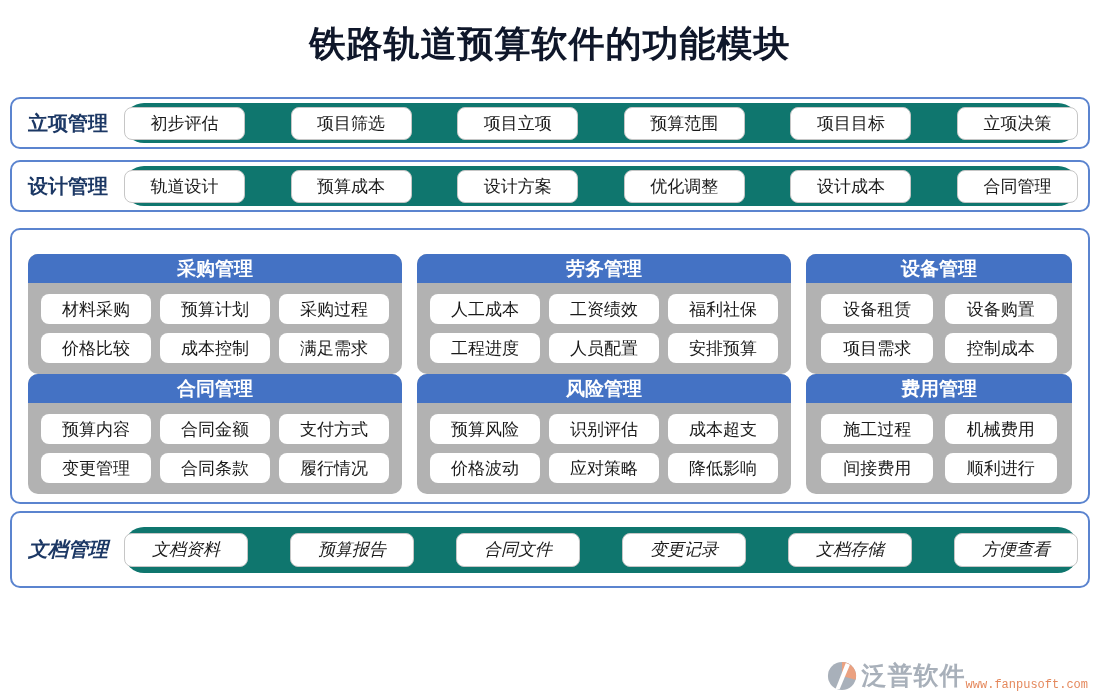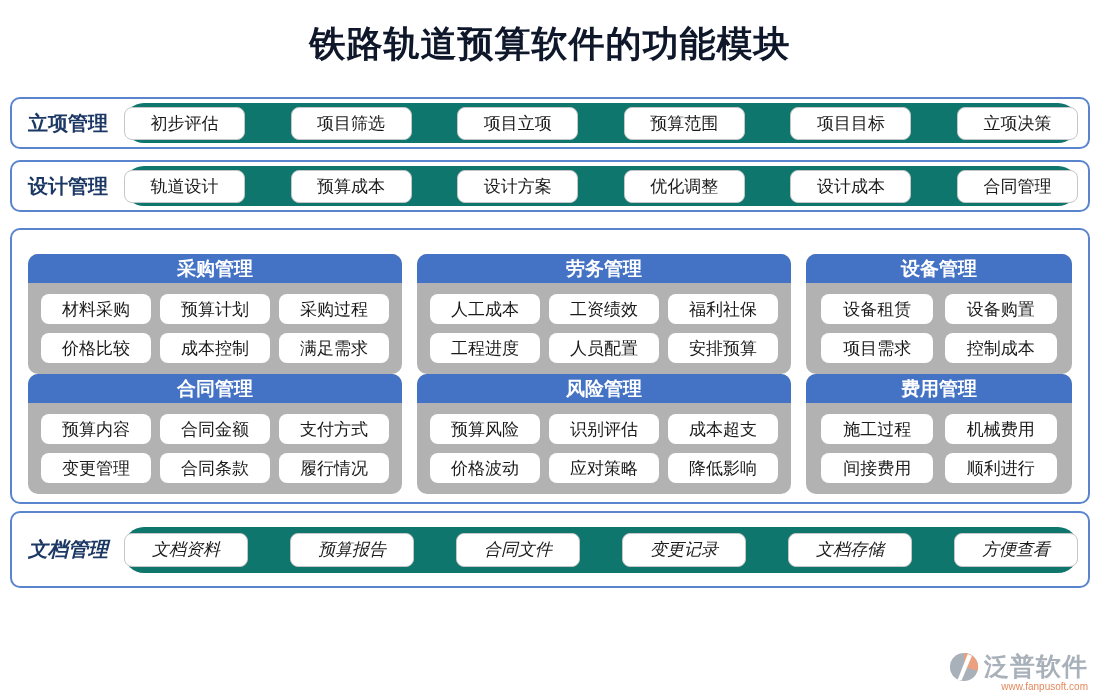--- a/index.html
+++ b/index.html
@@ -53,27 +53,27 @@
     flex:1;display:flex;flex-wrap:wrap;
     justify-content:space-evenly;align-content:space-evenly;padding:2px 4px;
   }
   .card .chip{width:110px;height:30px;border:none;}
   .card.w2 .chip{width:112px;}
   .bar-doc{margin-top:7px;height:77px;font-style:italic;}
   .bar-doc .bar-strip{height:46px;}
   .bar-doc .chip{height:32px;width:122px;}
   .brand{
     position:absolute;right:12px;bottom:8px;
-    display:flex;flex-direction:column;align-items:flex-end;opacity:0.85;
+    display:flex;flex-direction:row;align-items:flex-end;opacity:0.85;
   }
   .brand-top{display:flex;align-items:center;gap:5px;}
   .brand-name{color:#9aa3ae;font-size:25px;font-weight:bold;letter-spacing:1px;}
   .brand-url{
-    color:#e0733f;font-size:10px;margin-top:-2px;
-    font-family:Liberation Sans, sans-serif;
+    color:#e0733f;font-size:12px;margin-top:-2px;
+    font-family:Liberation Mono, monospace;
   }
 </style>
 </head>
 <body>
 
 <h1 class="title">铁路轨道预算软件的功能模块</h1>
 
 <div class="bar bar-1">
   <span class="bar-label">立项管理</span>
   <div class="bar-strip">

